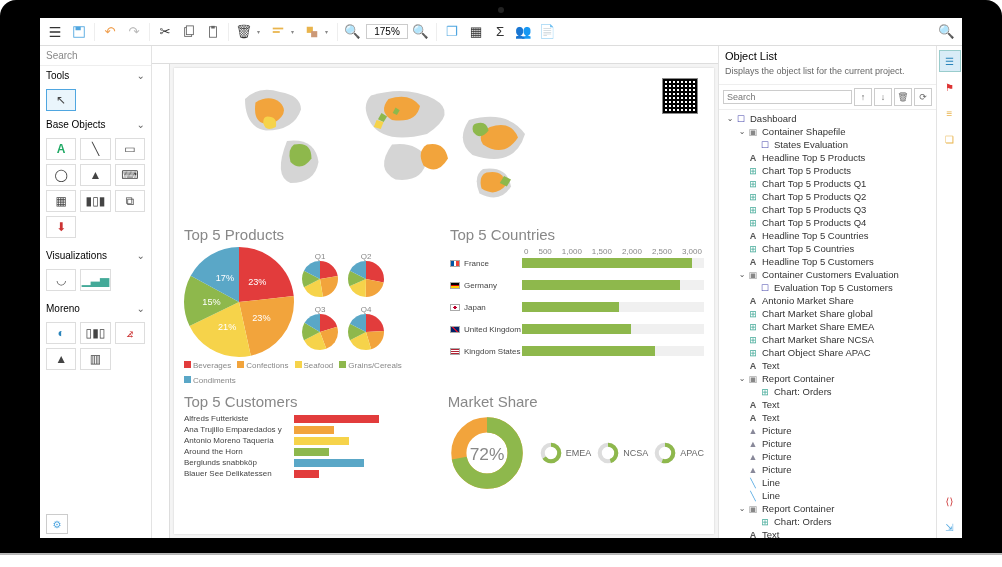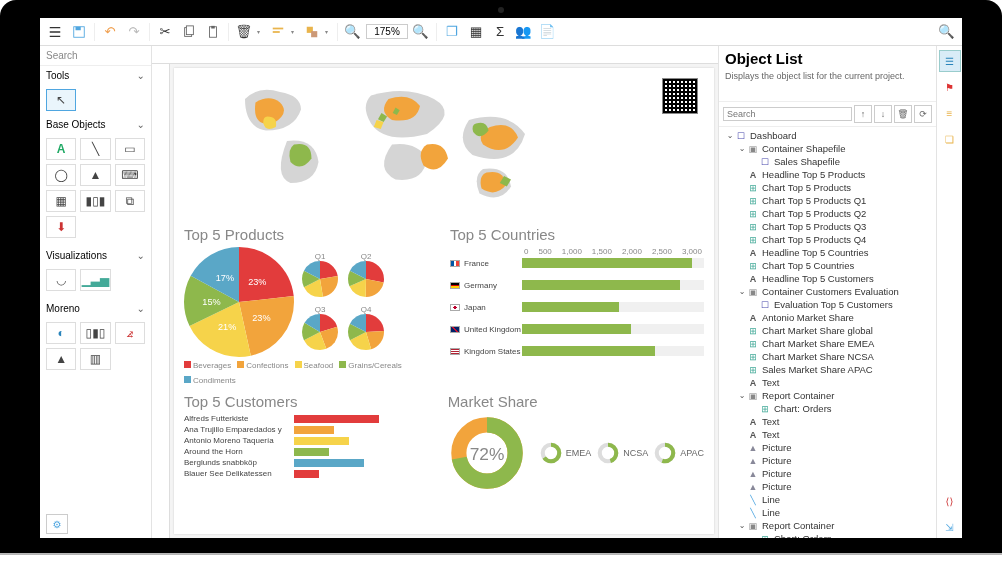--- a/index.html
+++ b/index.html
@@ -62,22 +62,22 @@
 
 .cust-row { display: flex; align-items: center; margin-bottom: 2px; }
 .cust-label { width: 110px; font-size: 8px; color: #444; white-space: nowrap; overflow: hidden; }
 .cust-bar { height: 8px; }
 
 .share-row { display: flex; align-items: center; gap: 14px; }
 .small-ring { display: flex; align-items: center; gap: 4px; font-size: 9px; color: #666; }
 
 .right { width: 244px; border-left: 1px solid #e3e3e3; display: flex; }
 .tree-panel { flex: 1; display: flex; flex-direction: column; }
-.panel-title { padding: 4px 6px; font-size: 15px; font-weight: 700; }
-.panel-desc { padding: 0 6px 20px; font-size: 9px; color: #666; border-bottom: 1px solid #eee; }
+.panel-title { padding: 4px 6px; font-size: 11px; font-weight: 400; }
+.panel-desc { padding: 0 6px 8px; font-size: 9px; color: #666; border-bottom: 1px solid #eee; }
 .tree-search { display: flex; align-items: center; padding: 3px 4px; gap: 2px; border-bottom: 1px solid #eee; }
 .tree-search input { flex: 1; border: 1px solid #ccc; padding: 1px 3px; font-size: 9px; }
 .mini-btn { width: 18px; height: 18px; border: 1px solid #ccc; background: #fff; display: flex; align-items: center; justify-content: center; font-size: 9px; color: #666; }
 .tree { flex: 1; overflow: auto; padding: 2px 2px; font-size: 9.5px; color: #333; }
 .tree-row { display: flex; align-items: center; padding: 1px 0; white-space: nowrap; cursor: pointer; }
 .exp { width: 10px; text-align: center; color: #555; font-size: 8px; }
 .ticon { width: 12px; height: 10px; margin-right: 3px; display: inline-flex; align-items: center; justify-content: center; font-size: 9px; }
 .ti-doc { color: #44a; } .ti-head { color: #555; font-weight: 700; } .ti-chart { color: #4a9; } .ti-cont { color: #888; } .ti-pic { color: #889; } .ti-line { color: #4fa6e0; }
 
 .right-tabs { width: 26px; border-left: 1px solid #e3e3e3; display: flex; flex-direction: column; align-items: center; padding-top: 4px; gap: 4px; }
@@ -425,21 +425,21 @@
                 <span>Dashboard</span>
               </div>
               <div class="tree-row" style="padding-left: 16px;">
                 <span class="exp">⌄</span>
                 <span class="ticon ti-cont">▣</span>
                 <span>Container Shapefile</span>
               </div>
               <div class="tree-row" style="padding-left: 28px;">
                 <span class="exp"></span>
                 <span class="ticon ti-doc">☐</span>
-                <span>Sales Shapefile</span>
+                <span>States Evaluation</span>
               </div>
               <div class="tree-row" style="padding-left: 16px;">
                 <span class="exp"></span>
                 <span class="ticon ti-head">A</span>
                 <span>Headline Top 5 Products</span>
               </div>
               <div class="tree-row" style="padding-left: 16px;">
                 <span class="exp"></span>
                 <span class="ticon ti-chart">⊞</span>
                 <span>Chart Top 5 Products</span>
@@ -505,21 +505,21 @@
                 <span>Chart Market Share EMEA</span>
               </div>
               <div class="tree-row" style="padding-left: 16px;">
                 <span class="exp"></span>
                 <span class="ticon ti-chart">⊞</span>
                 <span>Chart Market Share NCSA</span>
               </div>
               <div class="tree-row" style="padding-left: 16px;">
                 <span class="exp"></span>
                 <span class="ticon ti-chart">⊞</span>
-                <span>Sales Market Share APAC</span>
+                <span>Chart Object Share APAC</span>
               </div>
               <div class="tree-row" style="padding-left: 16px;">
                 <span class="exp"></span>
                 <span class="ticon ti-head">A</span>
                 <span>Text</span>
               </div>
               <div class="tree-row" style="padding-left: 16px;">
                 <span class="exp">⌄</span>
                 <span class="ticon ti-cont">▣</span>
                 <span>Report Container</span>

